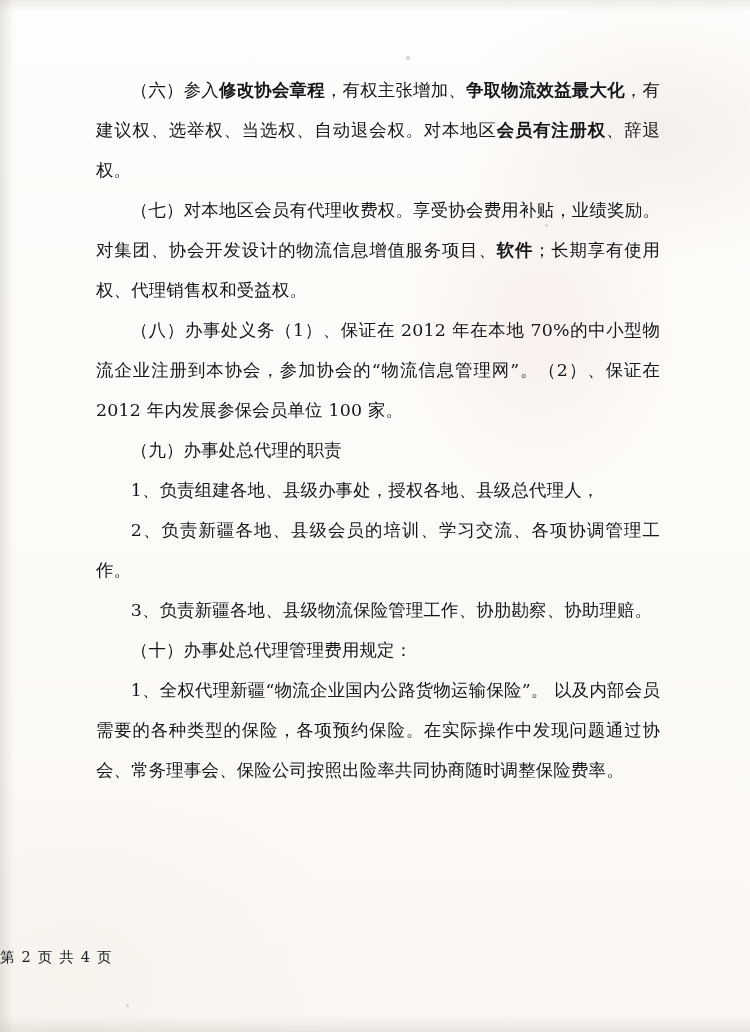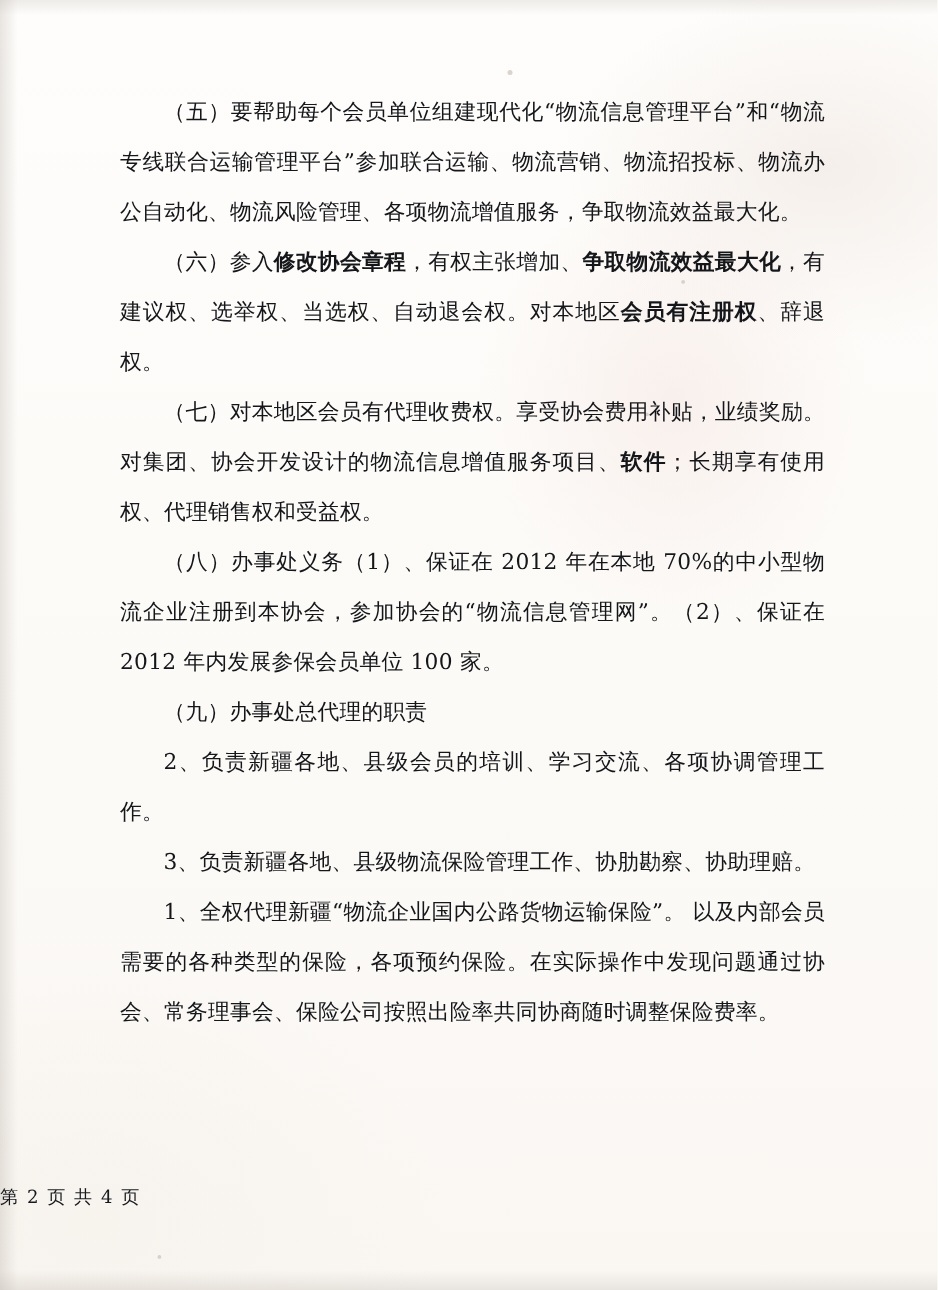--- a/index.html
+++ b/index.html
@@ -93,23 +93,24 @@
 <div class="edge-shadow-t"></div>
 <div class="edge-shadow-b"></div>
 
 <div class="speck" style="left:406px; top:56px; width:4px; height:4px;"></div>
 <div class="speck" style="left:545px; top:224px; width:3px; height:3px;"></div>
 <div class="speck" style="left:516px; top:330px; width:3px; height:3px;"></div>
 <div class="speck" style="left:126px; top:1004px; width:3px; height:3px;"></div>
 
 <div class="doc">
   <div class="body-text">
-      <p><span>（五）要帮助每个会员单位组建现代化“物流信息管理平台”和“物流专线联合运输管理平台”参加联合运输、物流营销、物流招投标、物流办公自动化、物流风险管理、各项物流增值服务，争取物流效益最大化。</span></p>
       <p><span>（六）参入</span><span class="b">修改协会章程</span><span>，有权主张增加、</span><span class="b">争取物流效益最大化</span><span>，有建议权、选举权、当选权、自动退会权。对本地区</span><span class="b">会员有注册权</span><span>、辞退权。</span></p>
       <p><span>（七）对本地区会员有代理收费权。享受协会费用补贴，业绩奖励。对集团、协会开发设计的物流信息增值服务项目、</span><span class="b">软件</span><span>；长期享有使用权、代理销售权和受益权。</span></p>
       <p><span>（八）办事处义务（1）、保证在 2012 年在本地 70%的中小型物流企业注册到本协会，参加协会的“物流信息管理网”。（2）、保证在 2012 年内发展参保会员单位 100 家。</span></p>
       <p><span>（九）办事处总代理的职责</span></p>
+      <p><span>1、负责组建各地、县级办事处，授权各地、县级总代理人，</span></p>
       <p><span>2、负责新疆各地、县级会员的培训、学习交流、各项协调管理工作。</span></p>
       <p><span>3、负责新疆各地、县级物流保险管理工作、协肋勘察、协助理赔。</span></p>
+      <p><span>（十）办事处总代理管理费用规定：</span></p>
       <p><span>1、全权代理新疆“物流企业国内公路货物运输保险”。 以及内部会员需要的各种类型的保险，各项预约保险。在实际操作中发现问题通过协会、常务理事会、保险公司按照出险率共同协商随时调整保险费率。</span></p>
     </div>
   <div class="footer">第 2 页 共 4 页</div>
 </div>
 
 </body></html>

